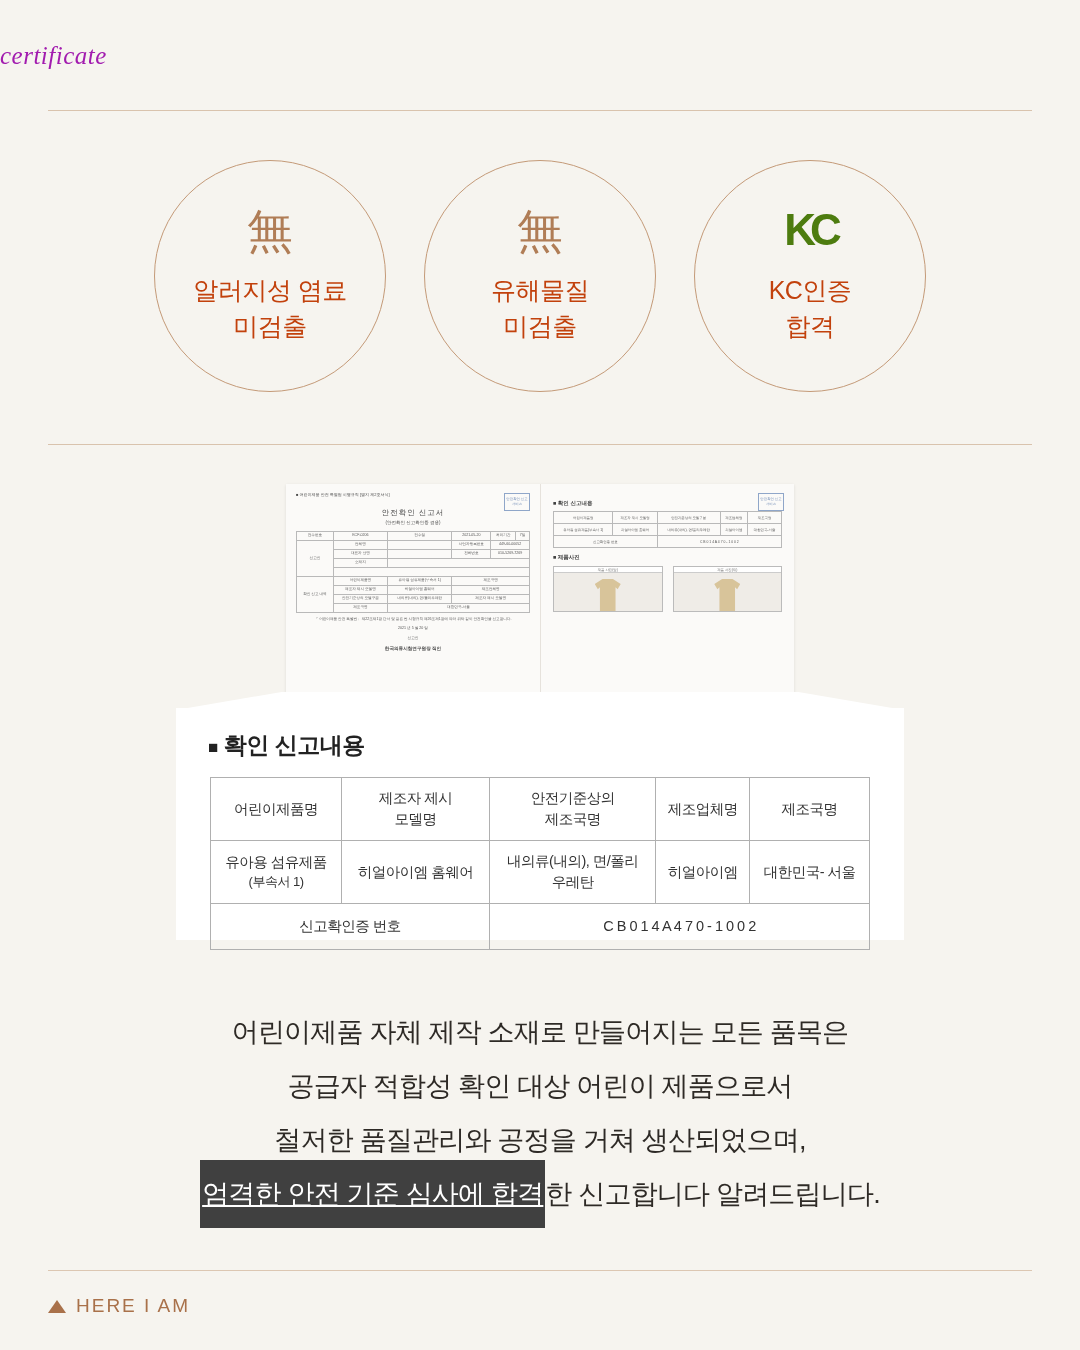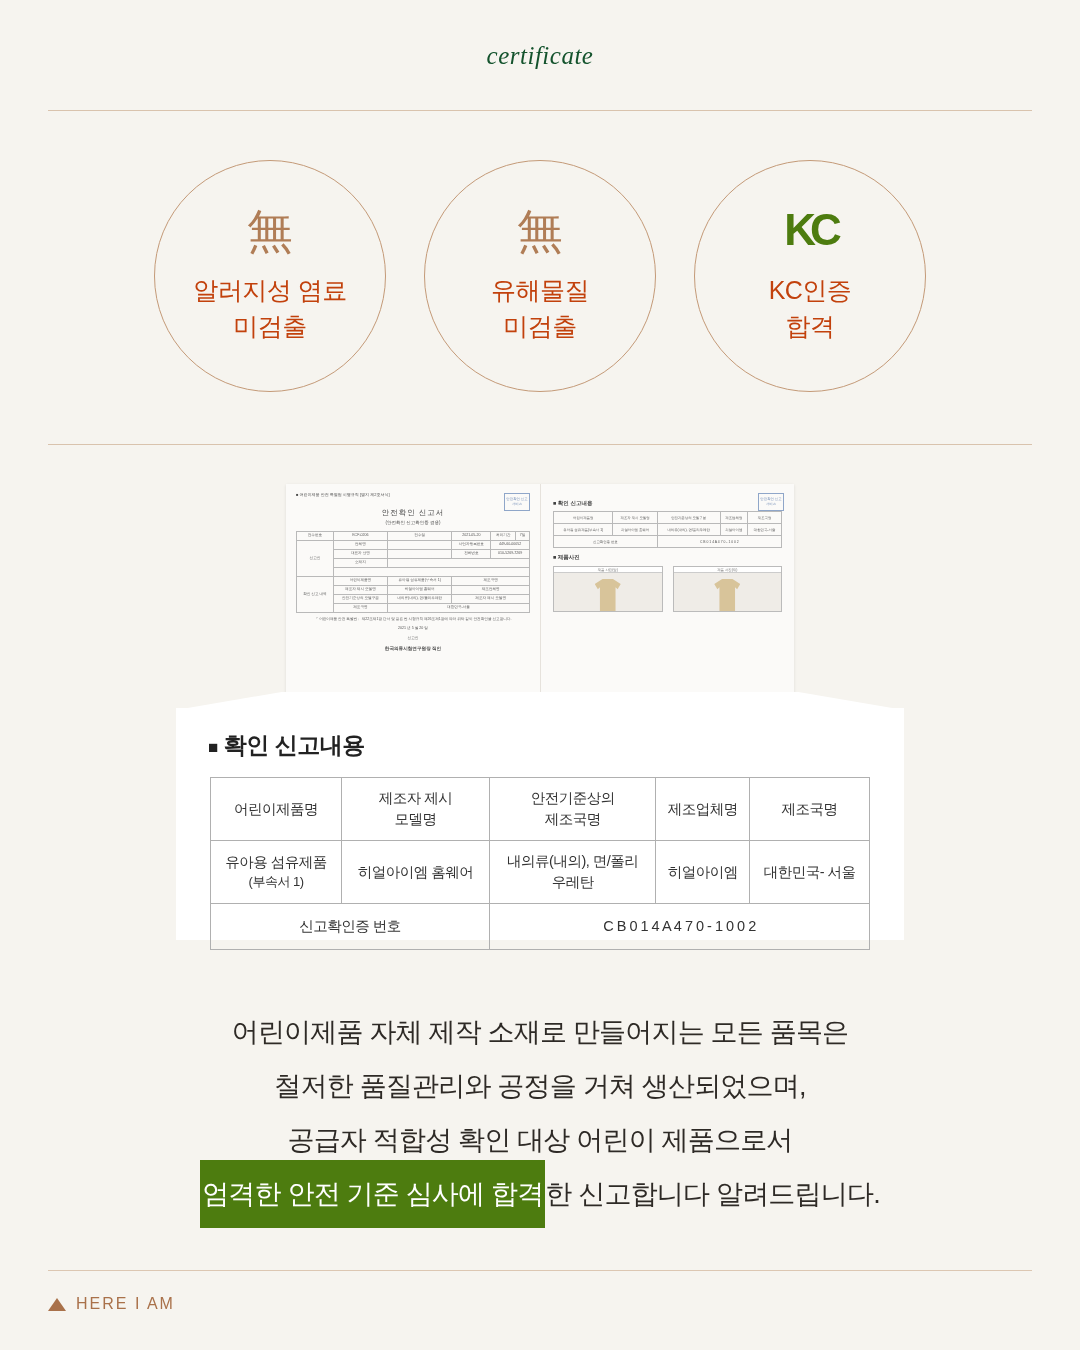--- a/index.html
+++ b/index.html
@@ -16,26 +16,26 @@
     height: 1350px;
     background: #f6f4ef;
   }
 
   
   .header-title {
     position: absolute;
     top: 42px;
     left: 0;
     width: 100%;
-    text-align: center;
+    text-align: left;
     font-family: "Liberation Serif", serif;
     font-style: italic;
     font-size: 25px;
     letter-spacing: 0.5px;
-    color: #14532d;
+    color: #a21caf;
   }
   .rule {
     position: absolute;
     left: 48px;
     width: 984px;
     height: 1px;
     background: #d9c3ad;
   }
   .rule-top { top: 110px; }
   .rule-bottom { top: 444px; }
@@ -252,35 +252,36 @@
     top: 1005px;
     left: 0;
     width: 100%;
     text-align: center;
     font-size: 27px;
     line-height: 2.0;
     color: #2e2a26;
     letter-spacing: -0.8px;
   }
   .hl {
-    background: #4d7c0f;
+    background: #404040;
     color: #ffffff;
     padding: 19px 2px;
+    text-decoration: underline;
   }
 
   
   .footer {
     position: absolute;
     top: 1295px;
     left: 48px;
     display: flex;
     align-items: center;
     gap: 10px;
     color: #a9714a;
-    font-size: 16px;
+    font-size: 19px;
     letter-spacing: 2px;
     text-align: center;
   }
   .footer .mark {
     width: 0; height: 0;
     border-left: 9px solid transparent;
     border-right: 9px solid transparent;
     border-bottom: 13px solid #a9714a;
   }
 </style>
@@ -455,22 +456,22 @@
           <td colspan="2">신고확인증 번호</td>
           <td colspan="3">C B 0 1 4 A 4 7 0 - 1 0 0 2</td>
         </tr>
       </tbody>
         </table>
     </div>
   </div>
 
   <div class="para">
     <div>어린이제품 자체 제작 소재로 만들어지는 모든 품목은</div>
+    <div>공급자 적합성 확인 대상 어린이 제품으로서</div>
     <div>철저한 품질관리와 공정을 거쳐 생산되었으며,</div>
-    <div>공급자 적합성 확인 대상 어린이 제품으로서</div>
     <div>
       <span class="hl">엄격한 안전 기준 심사에 합격</span><span>한 신고합니다 알려드립니다.</span>
     </div>
   </div>
 
   <div class="rule rule-footer"></div>
   <div class="footer">
     <span class="mark"></span>
     <span>HERE I AM</span>
   </div>

